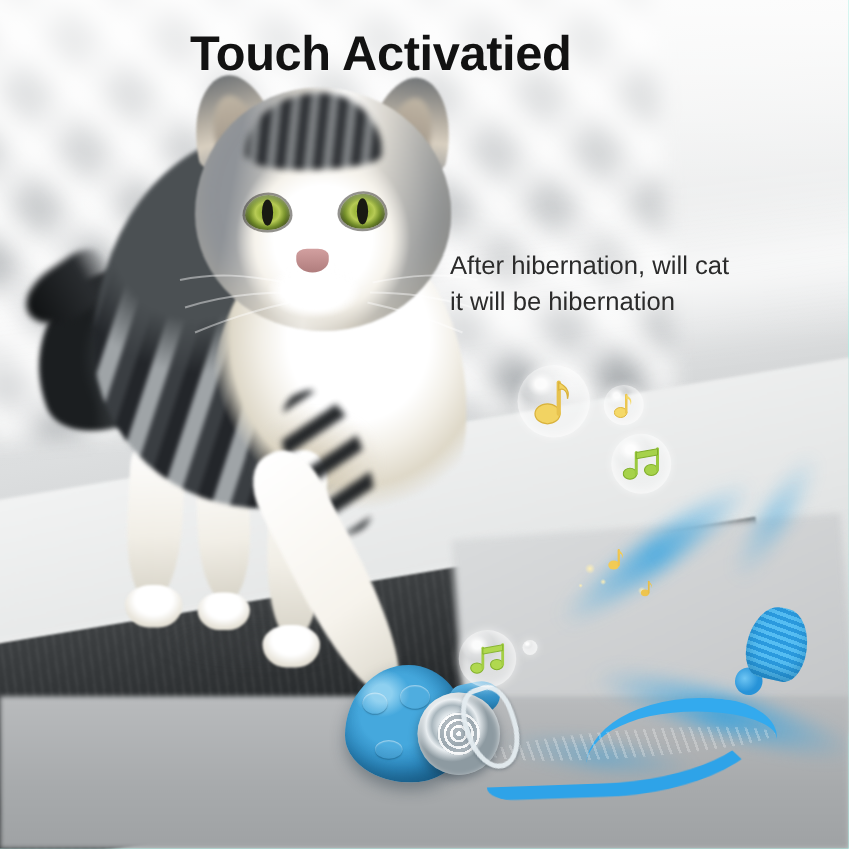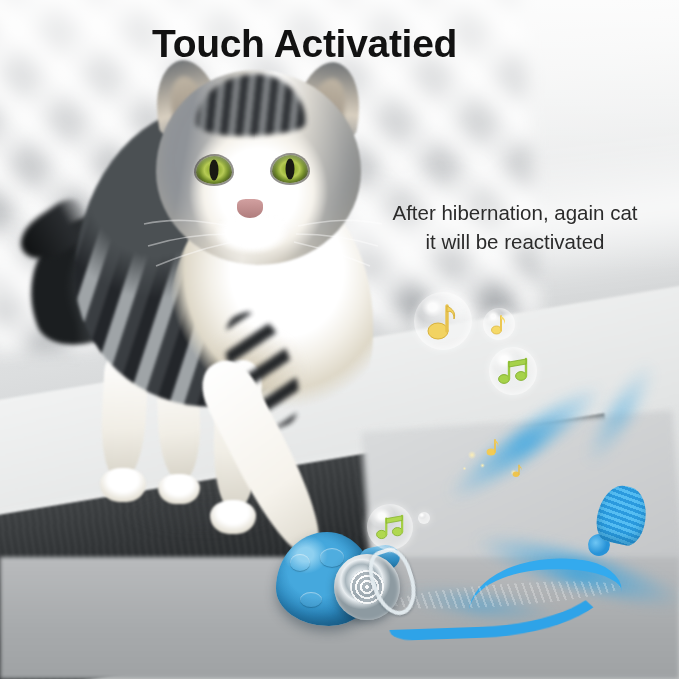--- a/index.html
+++ b/index.html
@@ -3,21 +3,20 @@
 <meta charset="utf-8">
 <style>
   html,body{margin:0;padding:0;background:#fff;}
   body{font-family:"Liberation Sans",sans-serif;}
 
   #poster{
     position:relative;
     width:679px;height:679px;
     overflow:hidden;
     background:#5eead4;
-    text-align:center;
   }
 
   
   .bg-base{
     position:absolute;inset:0;
     background:
       linear-gradient(168deg,#f3f4f4 0%,#eceded 22%,#dcdedf 46%,#c9cbcc 64%,#d6d8d8 78%,#c6c8c9 100%);
   }
   .bg-diamonds{
     position:absolute;left:-14%;top:-6%;width:92%;height:56%;
@@ -478,17 +477,17 @@
   </svg>
   <svg class="mini-note mn2" width="11" height="15" viewBox="0 0 14 20">
     <ellipse cx="5" cy="15" rx="4.4" ry="3.6" fill="#eec44e"></ellipse>
     <path d="M9 15 L9 3" stroke="#e8bd45" stroke-width="1.8" stroke-linecap="round"></path>
     <path d="M9 3 C12 5 13 7 12 10 C12 7 11 5.5 9 6 Z" fill="#eec44e"></path>
   </svg>
 
   <div class="title">Touch Activatied</div>
 
   <div class="subtitle">
-    <div>After hibernation, again cat</div>
-    <div>it will be reactivated</div>
+    <div>After hibernation, will cat</div>
+    <div>it will be hibernation</div>
   </div>
 
 </div>
 
 </body></html>

